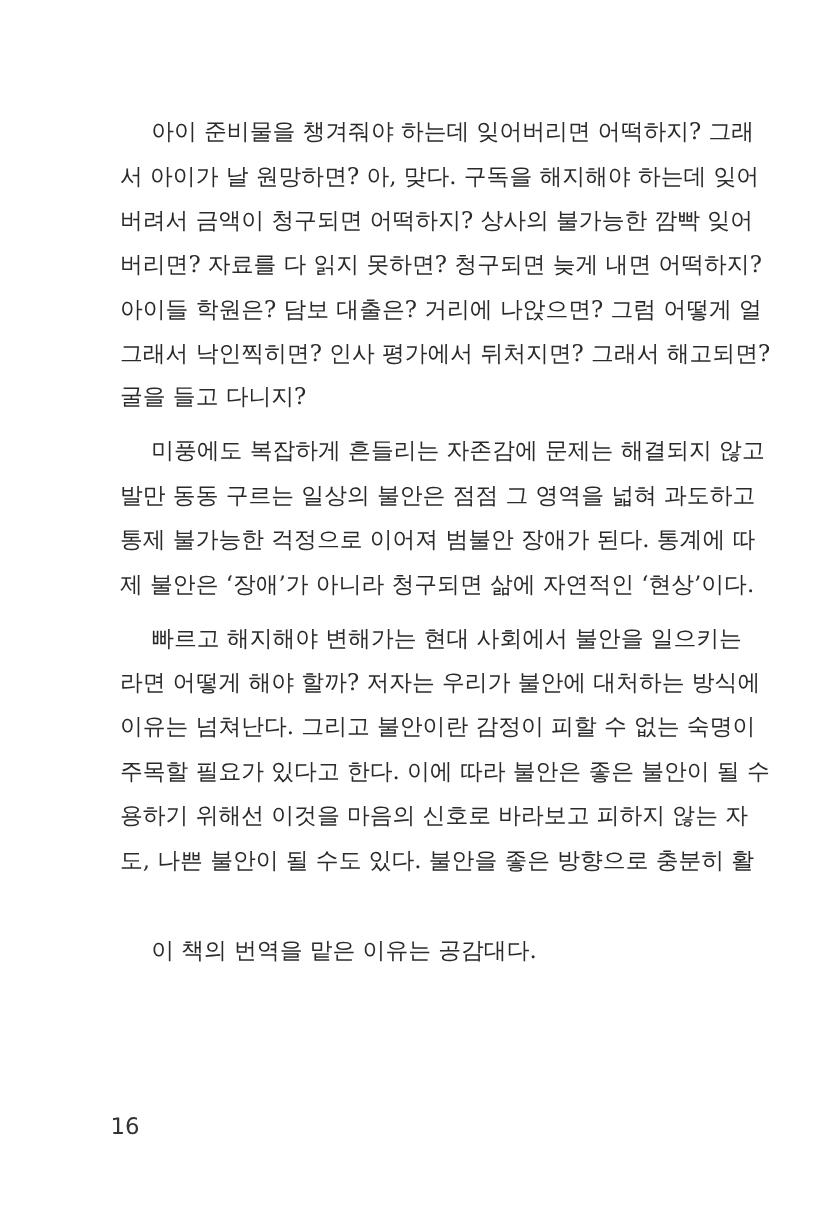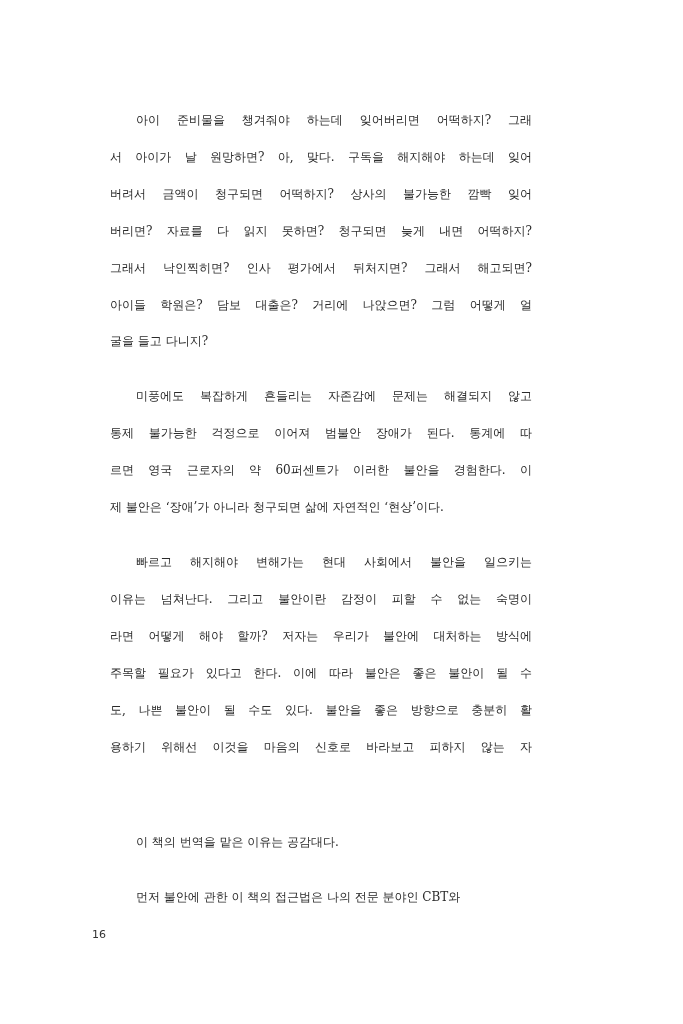--- a/index.html
+++ b/index.html
@@ -27,72 +27,69 @@
       text-align-last: justify;
       text-align: justify;
     }
     .line.last {
       text-align-last: left;
     }
     .line.indent {
       padding-left: 26px;
     }
     .para-block {
-      margin: 18px;
-      font-size: 12px;
+      margin: 8px;
+      font-size: 19px;
       line-height: 36.9px;
     }
     .gap {
       height: 23px;
     }
     .page-number {
       position: absolute;
       left: 92px;
       top: 928px;
       font-family: "DejaVu Sans", "Liberation Sans", sans-serif;
-      font-size: 11px;
+      font-size: 19px;
       color: #333333;
     }
   </style>
 </head>
 <body>
 
 <div class="page">
 
   <div class="para-block">
     <span class="line indent">아이 준비물을 챙겨줘야 하는데 잊어버리면 어떡하지? 그래</span>
     <span class="line">서 아이가 날 원망하면? 아, 맞다. 구독을 해지해야 하는데 잊어</span>
     <span class="line">버려서 금액이 청구되면 어떡하지? 상사의 불가능한 깜빡 잊어</span>
     <span class="line">버리면? 자료를 다 읽지 못하면? 청구되면 늦게 내면 어떡하지?</span>
+    <span class="line">아이들 학원은? 담보 대출은? 거리에 나앉으면? 그럼 어떻게 얼</span>
     <span class="line">그래서 낙인찍히면? 인사 평가에서 뒤처지면? 그래서 해고되면?</span>
-    <span class="line">아이들 학원은? 담보 대출은? 거리에 나앉으면? 그럼 어떻게 얼</span>
     <span class="line last">굴을 들고 다니지?</span>
   </div>
 
   <div class="para-block">
     <span class="line indent">미풍에도 복잡하게 흔들리는 자존감에 문제는 해결되지 않고</span>
+    <span class="line">발만 동동 구르는 일상의 불안은 점점 그 영역을 넓혀 과도하고</span>
     <span class="line">통제 불가능한 걱정으로 이어져 범불안 장애가 된다. 통계에 따</span>
-    <span class="line">르면 영국 근로자의 약 60퍼센트가 이러한 불안을 경험한다. 이</span>
     <span class="line last">제 불안은 ‘장애’가 아니라 청구되면 삶에 자연적인 ‘현상’이다.</span>
   </div>
 
   <div class="para-block">
     <span class="line indent">빠르고 해지해야 변해가는 현대 사회에서 불안을 일으키는</span>
+    <span class="line">라면 어떻게 해야 할까? 저자는 우리가 불안에 대처하는 방식에</span>
     <span class="line">이유는 넘쳐난다. 그리고 불안이란 감정이 피할 수 없는 숙명이</span>
-    <span class="line">라면 어떻게 해야 할까? 저자는 우리가 불안에 대처하는 방식에</span>
     <span class="line">주목할 필요가 있다고 한다. 이에 따라 불안은 좋은 불안이 될 수</span>
+    <span class="line">용하기 위해선 이것을 마음의 신호로 바라보고 피하지 않는 자</span>
     <span class="line">도, 나쁜 불안이 될 수도 있다. 불안을 좋은 방향으로 충분히 활</span>
-    <span class="line">용하기 위해선 이것을 마음의 신호로 바라보고 피하지 않는 자</span>
   </div>
 
   <div class="gap"></div>
 
   <div class="para-block">
     <span class="line indent last">이 책의 번역을 맡은 이유는 공감대다.</span>
   </div>
 
-  <div class="para-block">
-    <span class="line indent last">먼저 불안에 관한 이 책의 접근법은 나의 전문 분야인 CBT와</span>
-  </div>
 
 </div>
 
 <div class="page-number">16</div>
 
 </body></html>

